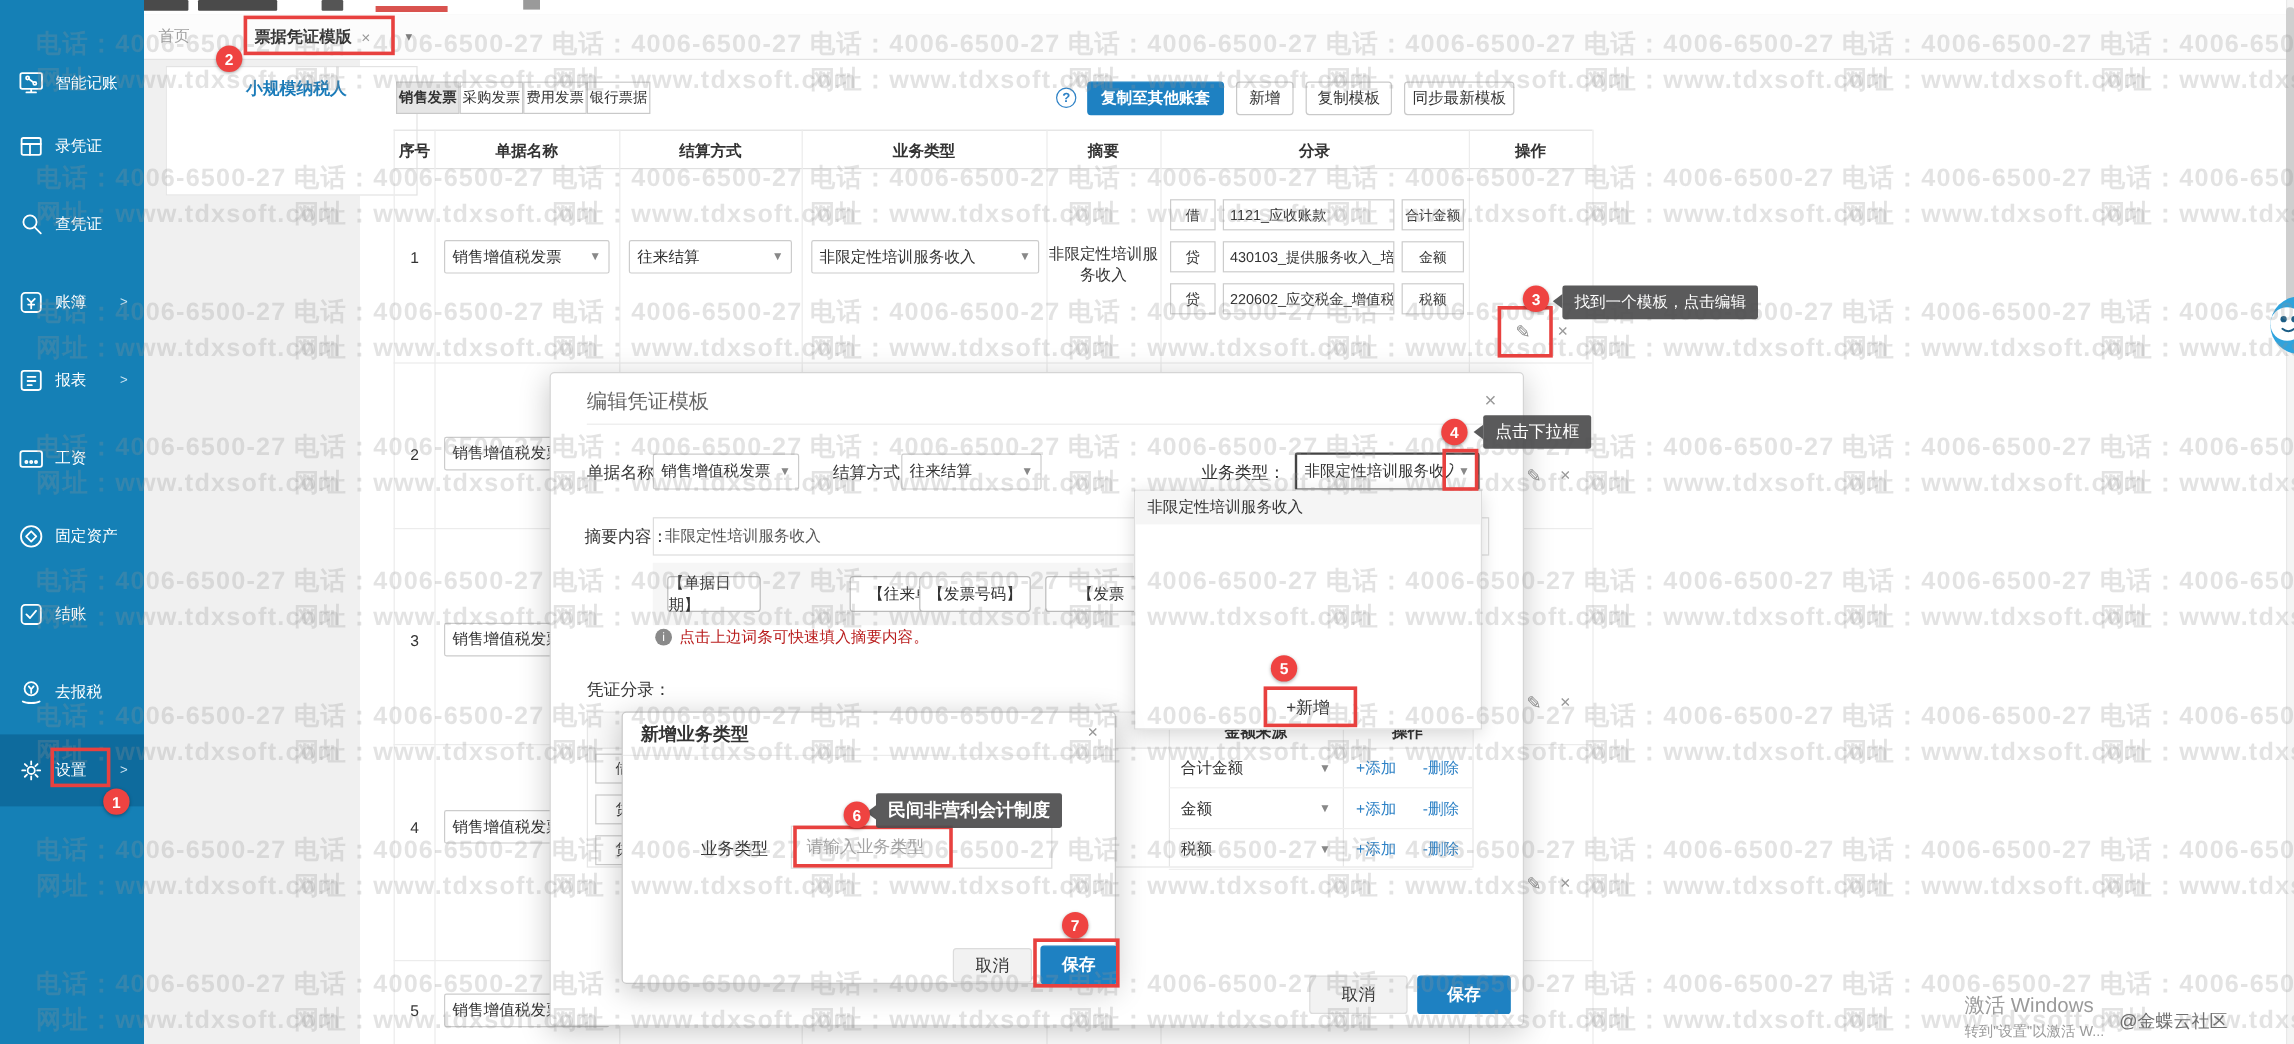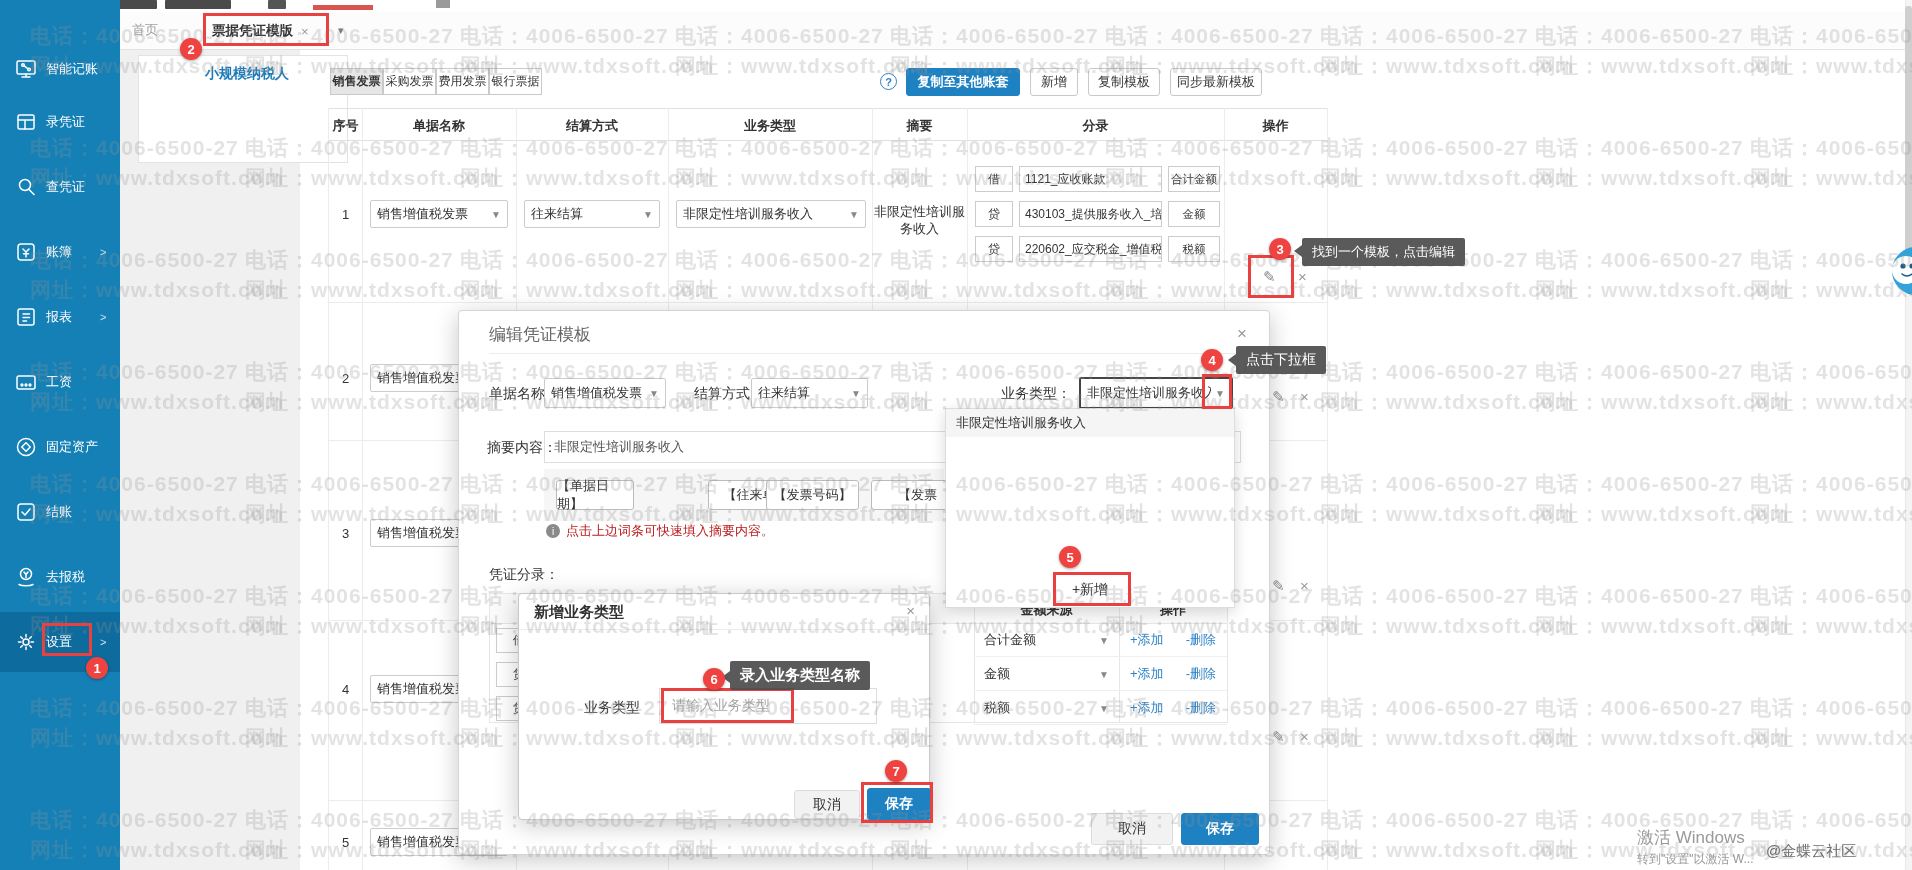--- a/index.html
+++ b/index.html
@@ -517,16 +517,16 @@
 <div class="num-circle" style="left:1201px;top:349px;">4</div>
 <div class="tip-arrow" style="left:1228px;top:354px;"></div>
 <div class="tooltip" style="left:1236px;top:346px;font-size:14px;">点击下拉框</div>
 
 <div class="red-box" style="left:1053px;top:572px;width:78px;height:34px;"></div>
 <div class="num-circle" style="left:1059px;top:546px;">5</div>
 
 <div class="red-box" style="left:661px;top:688px;width:133px;height:35px;z-index:80;"></div>
 <div class="num-circle" style="left:703px;top:668px;">6</div>
 <div class="tip-arrow" style="left:722px;top:671px;"></div>
-<div class="tooltip" style="left:730px;top:661px;font-size:15px;font-weight:bold;">录入业务类型名称</div>
+<div class="tooltip" style="left:730px;top:661px;font-size:15px;font-weight:bold;">民间非营利会计制度</div>
 
 <div class="red-box" style="left:861px;top:782px;width:72px;height:41px;z-index:80;"></div>
 <div class="num-circle" style="left:885px;top:760px;">7</div>
 
 </body></html>

